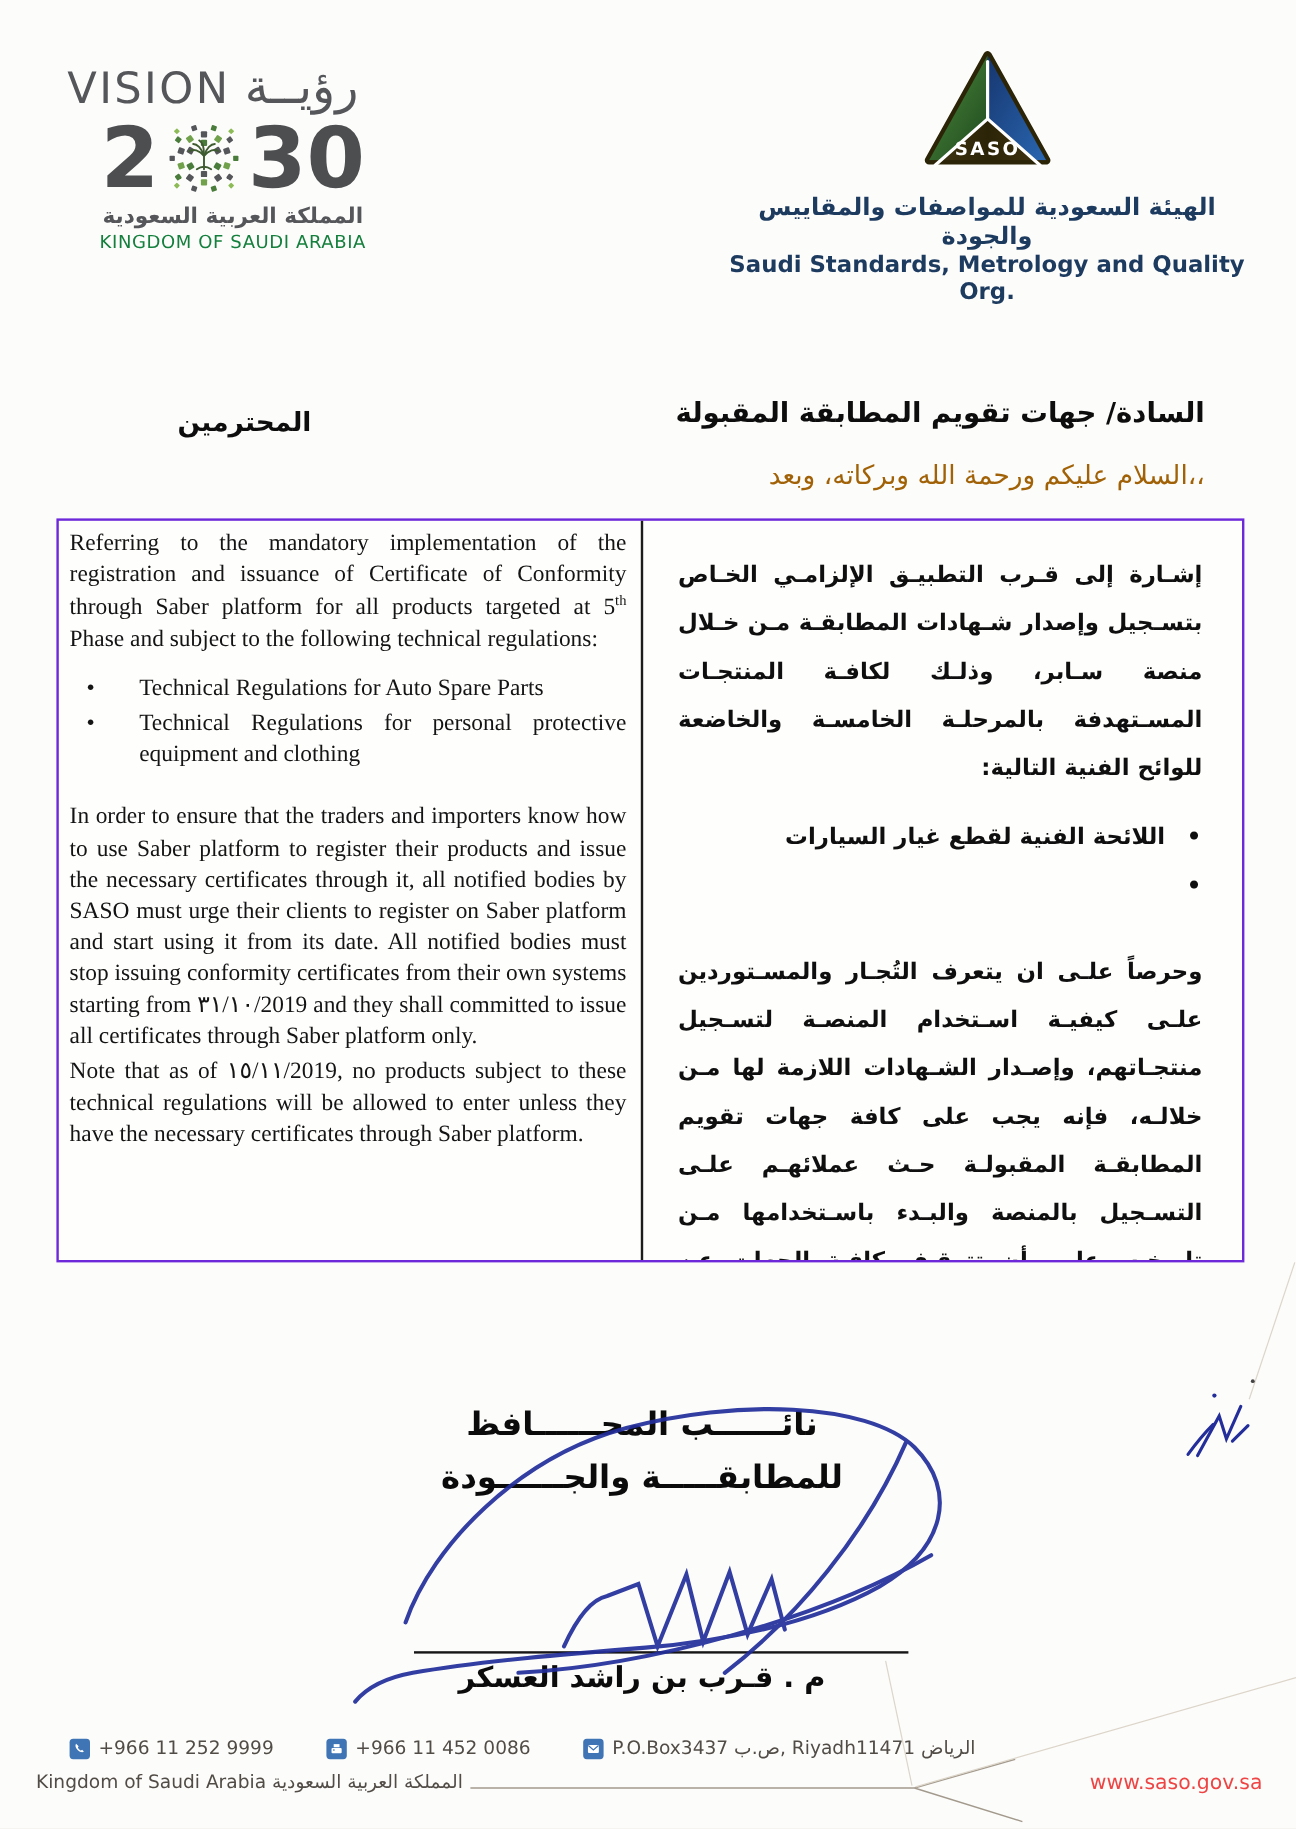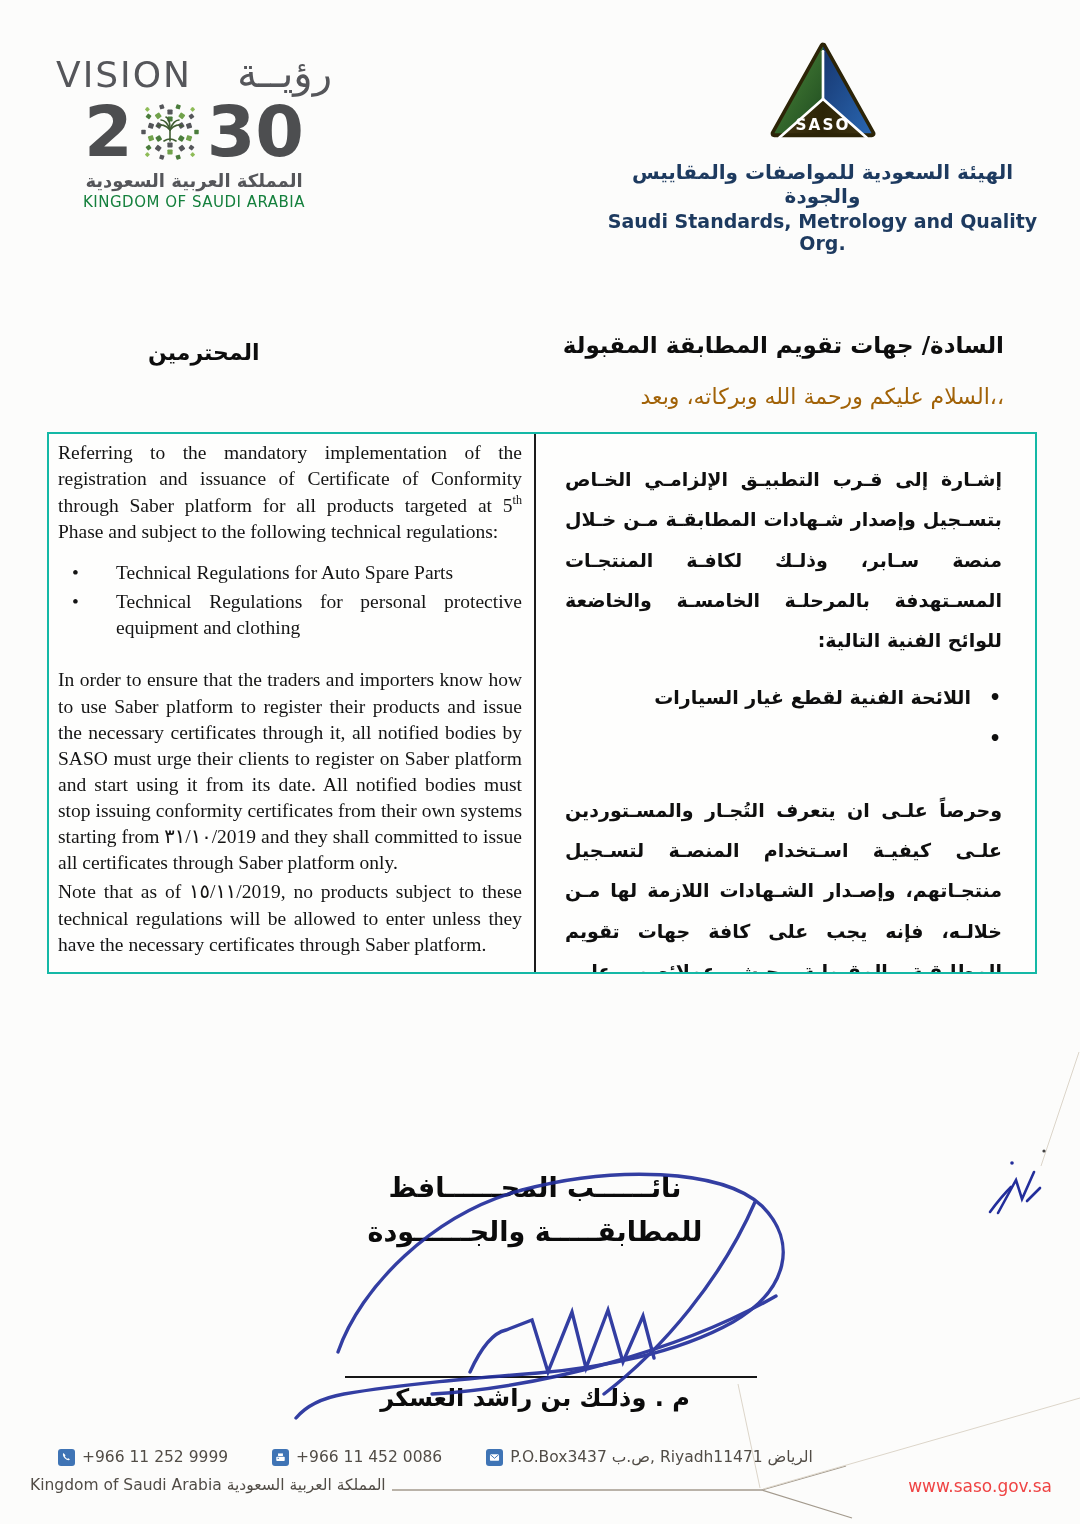--- a/index.html
+++ b/index.html
@@ -1,42 +1,42 @@
 <!DOCTYPE html>
 <html><head>
 <meta charset="utf-8">
 <style>
   html,body{margin:0;padding:0;background:#e9e7e3;}
   .page{position:relative;width:1080px;height:1524px;background:#fcfcfb;overflow:hidden;
         font-family:"DejaVu Sans",sans-serif;color:#1c1c1c;}
 
   
   .vision{position:absolute;left:56px;top:50px;width:276px;text-align:center;color:#55565a;}
-  .vision-line1{display:flex;justify-content:space-between;align-items:baseline;gap:12px;}
+  .vision-line1{display:flex;justify-content:flex-start;align-items:baseline;gap:12px;}
   .vision-word-en{font-size:36px;letter-spacing:2px;font-weight:400;}
   .vision-word-ar{font-size:40px;font-weight:normal;}
   .vision-line2{display:flex;justify-content:center;align-items:center;margin-top:0px;}
   .vision-digit{font-size:70px;font-weight:bold;color:#4d4e50;line-height:0.95;}
   .vision-emblem{margin:0 1px;}
   .vision-kingdom-ar{font-size:18px;font-weight:bold;margin-top:2px;color:#55565a;}
   .vision-kingdom-en{font-size:15px;letter-spacing:.5px;margin-top:2px;color:#15803d;}
 
   
   .sasoblock{position:absolute;left:600px;top:42px;width:445px;text-align:center;}
   .org-ar{font-size:20px;font-weight:bold;color:#1d3a5f;margin-top:4px;}
   .org-en{font-size:19px;font-weight:bold;color:#1d3a5f;margin-top:2px;}
   .doc-num{font-size:17px;font-weight:bold;color:#2c3e55;margin-top:14px;}
 
   
   .to-line{position:absolute;right:76px;top:332px;font-size:23px;font-weight:bold;color:#0d0d0d;}
   .honorific{position:absolute;left:148px;top:340px;font-size:22px;font-weight:bold;color:#0d0d0d;}
   .greeting{position:absolute;right:76px;top:384px;font-size:22px;font-weight:normal;color:#a16207;}
 
   
-  .lbox{position:absolute;left:47px;top:432px;width:990px;height:542px;border:2px solid #14b8a6;
+  .lbox{position:absolute;left:47px;top:432px;width:990px;height:620px;border:2px solid #6d28d9;
         display:flex;box-sizing:border-box;background:#fefefd;}
   .col-en{width:487px;box-sizing:border-box;border-right:2px solid #1c1c1c;
           padding:6px 12px 6px 9px;overflow:hidden;
           font-family:"Liberation Serif","DejaVu Serif","DejaVu Sans",serif;
           font-size:19.5px;line-height:1.34;text-align:justify;color:#141414;}
   .col-en p{margin:0;}
   .col-en .p2{margin-top:26px;}
   .col-en .p3{margin-top:3px;}
   .col-en ul{list-style:none;margin:15px 0 0 0;padding:0;}
   .col-en li{display:flex;margin-bottom:3px;}
@@ -212,21 +212,21 @@
       <p class="p2">وحرصاً علـى ان يتعرف التُجـار والمسـتوردين علـى كيفيـة اسـتخدام المنصـة لتسـجيل منتجـاتهم، وإصـدار الشـهادات اللازمة لها مـن خلالـه، فإنه يجب على كافة جهات تقويم المطابقـة المقبولـة حـث عملائهـم علـى التسـجيل بالمنصة والبـدء باسـتخدامها مـن تاريخـه، علـى أن تتوقـف كافـة الجهات عن إصدار شهادات المطابقة مـن أنظمتها الخاصة لهذه المنتجات بدءاً من تاريخ ٢٠١٩/١٠/٣١م، وتلتزم بإصدار كافة الشهادات من خلال منصة سابر فقط.</p>
 
     </div>
   </div>
 
   <div class="sig">
     <div class="sig-t1">نائــــــب المحــــــافظ</div>
     <div class="sig-t2">للمطابقـــــة والجــــــودة</div>
   </div>
   <div class="sig-underline"></div>
-  <div class="sig-name">م . وذلـك بن راشد العسكر</div>
+  <div class="sig-name">م . قـرب بن راشد العسكر</div>
 
   <div class="footer-row1">
     <div class="fitem">
       <span class="ficon">
         <svg width="13" height="13" viewBox="0 0 16 16">
             <path d="M4.2 2.6 C3 3.8 3.4 6.6 5.8 9 C8.2 11.4 11 11.8 12.2 10.6 L10.4 8.8 L9.2 9.6 C8 9.2 6.4 7.6 6 6.4 L6.8 5.2 Z" fill="#ffffff"></path>
           </svg>
       </span>
       <span>+966 11 252 9999</span>
     </div>

